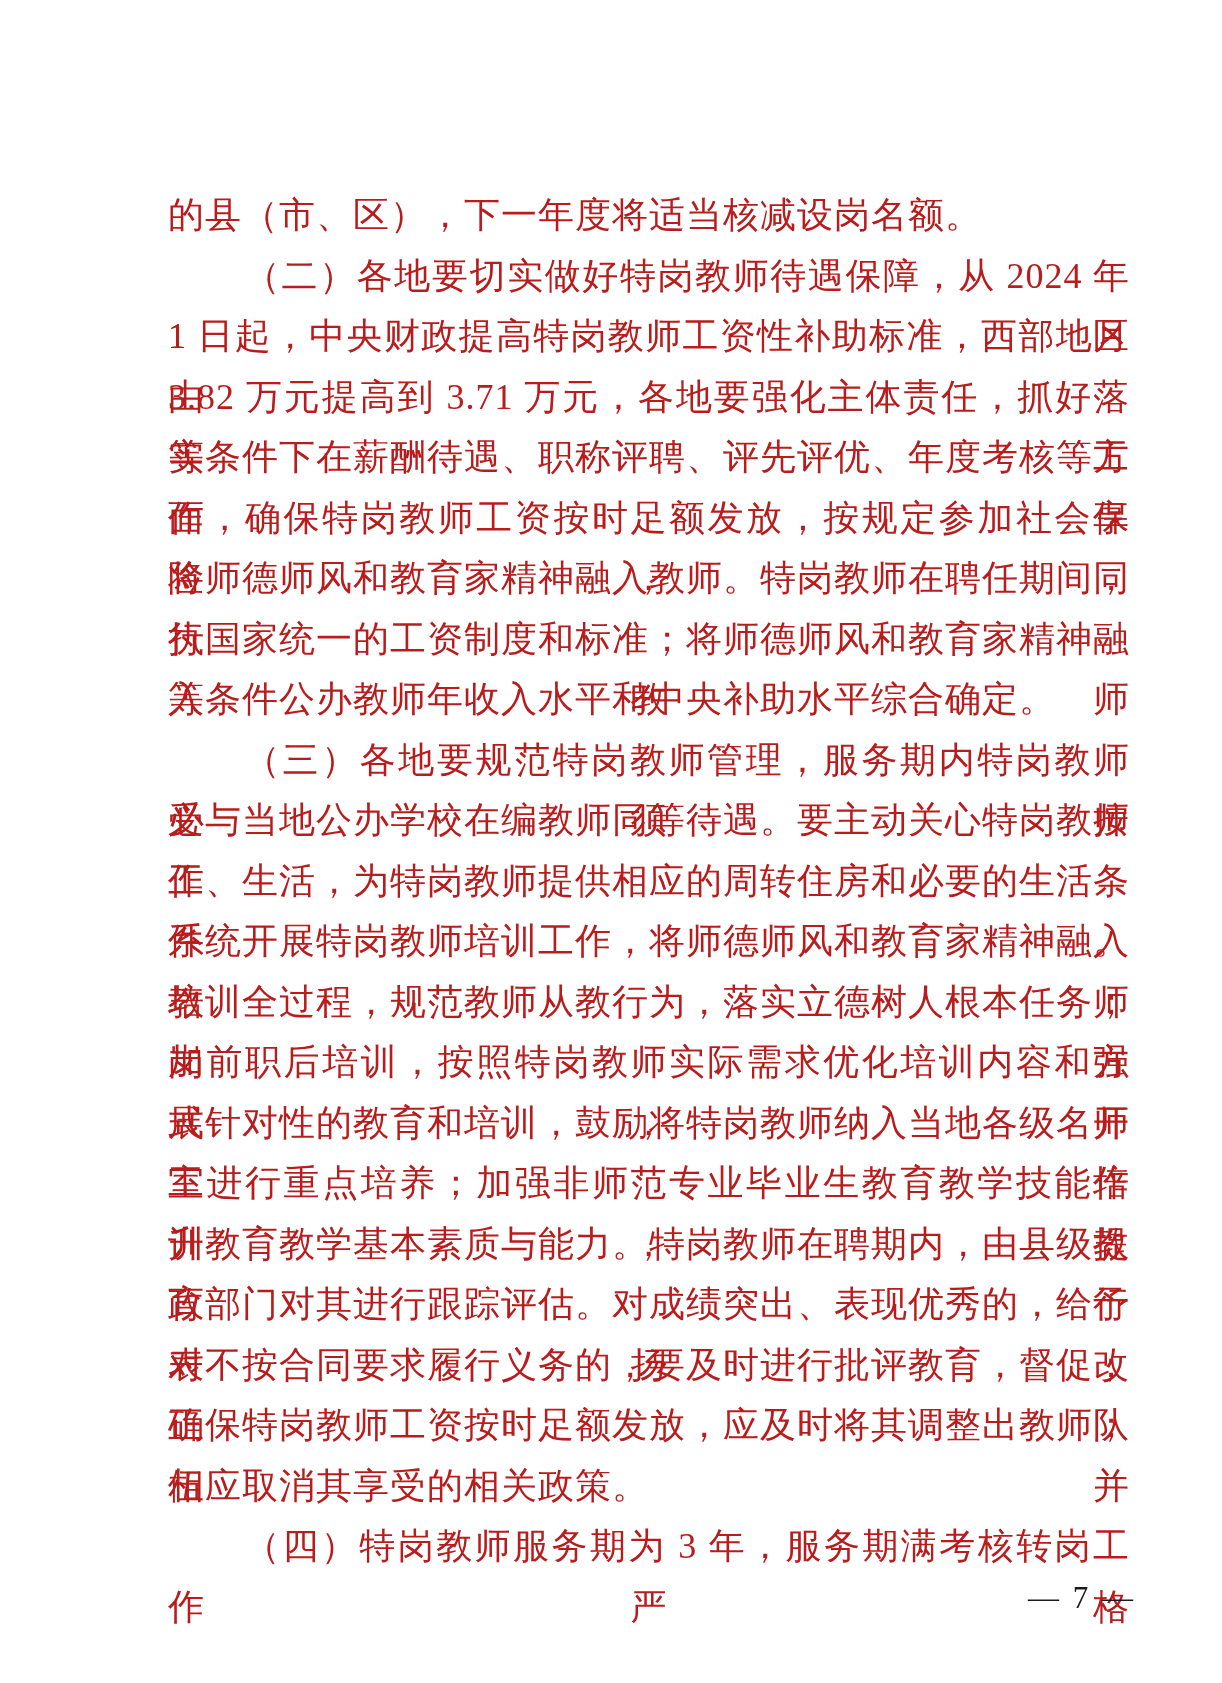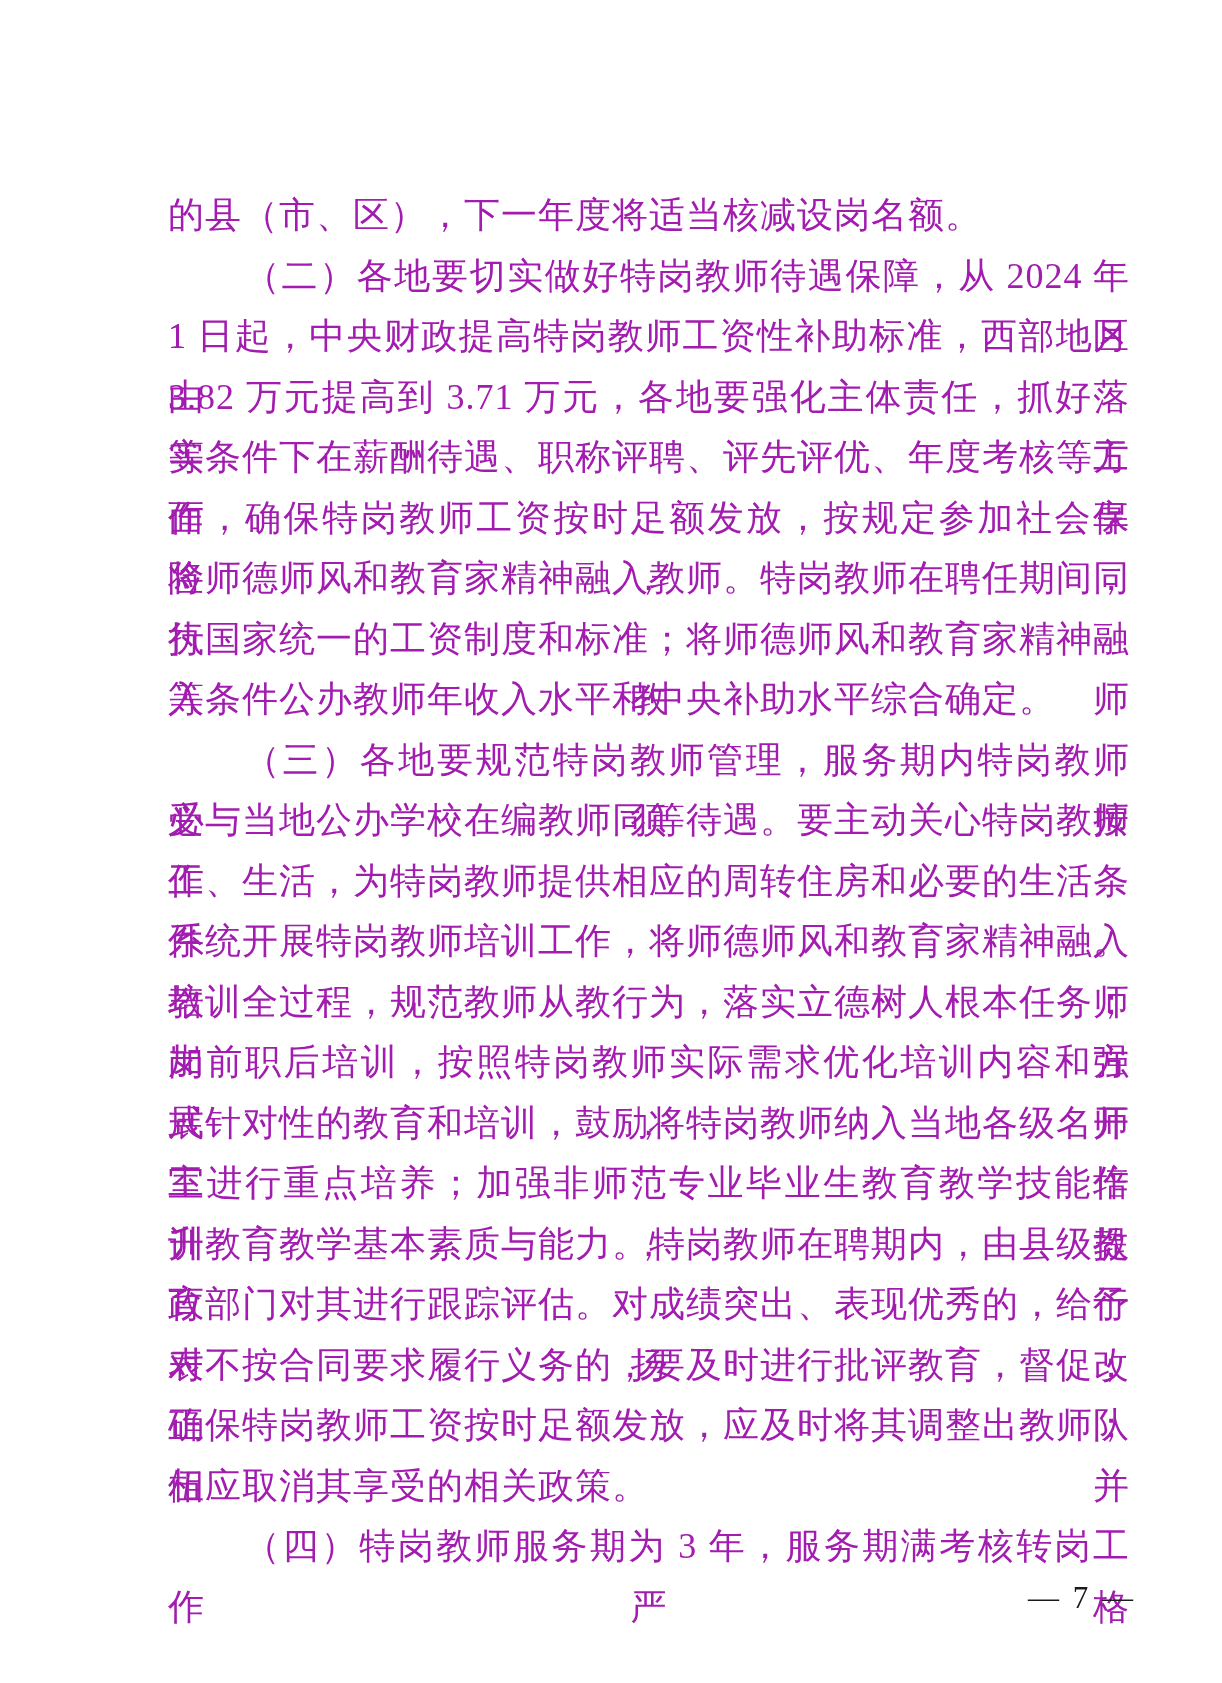--- a/index.html
+++ b/index.html
@@ -17,21 +17,21 @@
   .doc-body {
     position: absolute;
     left: 168px;
     top: 185px;
     width: 962px;
   }
   .line {
     font-size: 36px;
     line-height: 60.5px;
     height: 60.5px;
-    color: #a21caf;
+    color: #b91c1c;
     letter-spacing: 1px;
     text-align: left;
     white-space: normal;
   }
   .line.fill {
     text-align: justify;
     text-align-last: justify;
   }
   .line.indent {
     text-indent: 76px;

